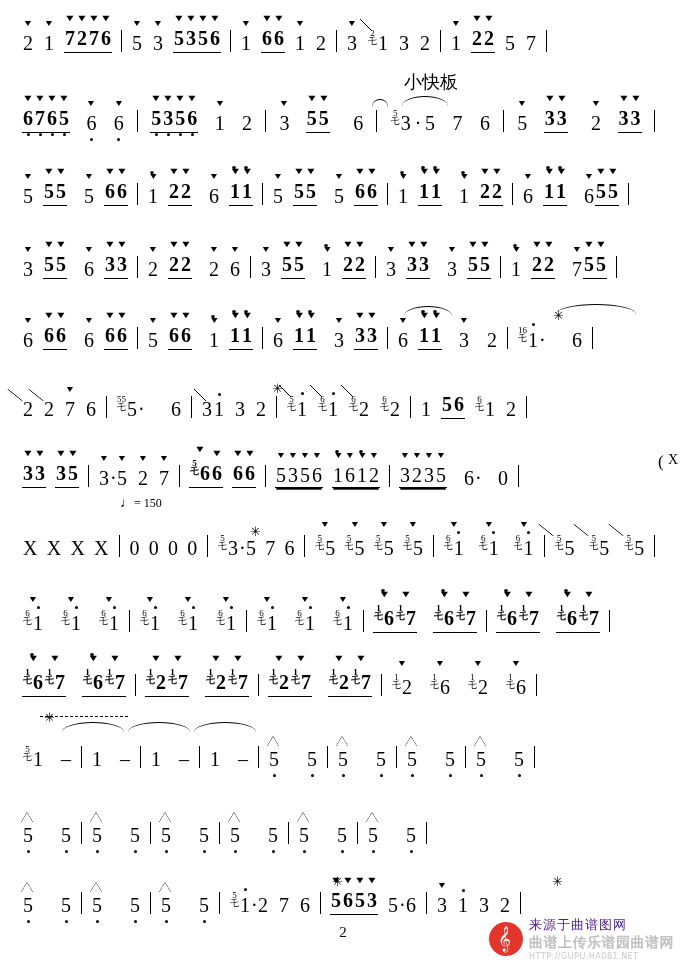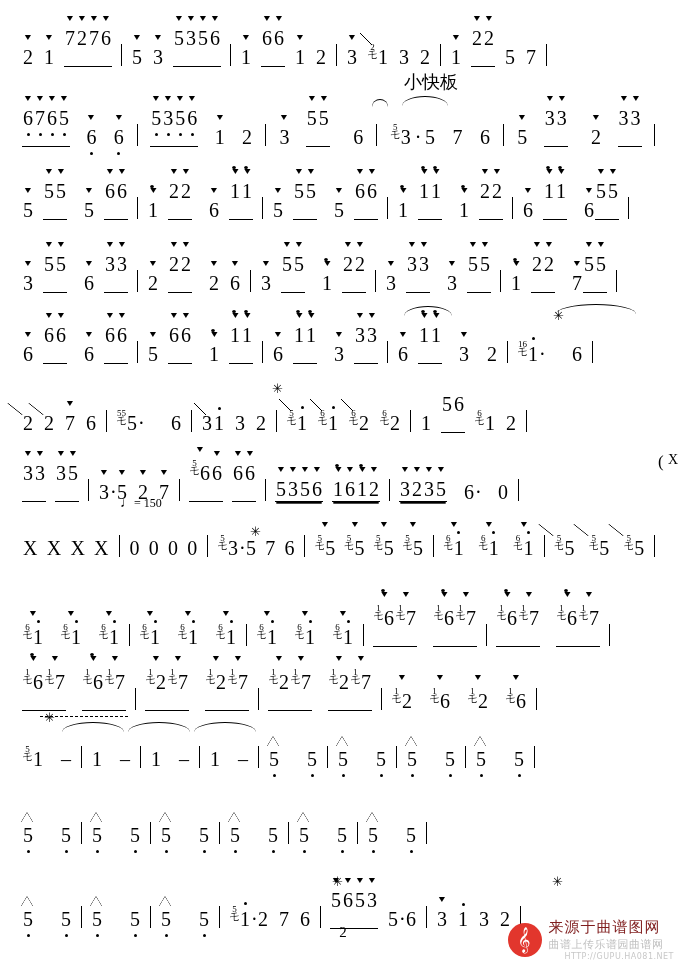--- a/index.html
+++ b/index.html
@@ -27,21 +27,21 @@
     margin:0 9px 1px 9px;
     vertical-align:bottom;
   }
   .sp{display:inline-block;width:9px;}
   .sp2{display:inline-block;width:16px;}
   .sp3{display:inline-block;width:26px;}
 
   
   .n{position:relative;display:inline-block;padding:0 1px;font-size:20px;}
   .grp{position:relative;display:inline-block;}
-  .grp.u1{border-bottom:1.3px solid #000;padding-bottom:18px;}
+  .grp.u1{border-bottom:1.3px solid #000;padding-bottom:4px;font-weight:bold;}
   .grp.u2{border-bottom:1.3px solid #000;padding-bottom:2px;box-shadow:0 3px 0 -1.3px #000;}
   .grp.u1::after,.grp.u2::after{content:"";}
 
   
   .dot-up{position:relative;}
   .dot-up::before{
     content:"";position:absolute;left:50%;top:-6px;margin-left:-1.5px;
     width:3px;height:3px;border-radius:50%;background:#000;
   }
   
@@ -98,23 +98,23 @@
   
   .pageno{position:absolute;left:0;right:0;bottom:26px;text-align:center;font-size:15px;}
 
   
   .wm{position:absolute;right:12px;bottom:6px;display:flex;align-items:center;gap:6px;}
   .wm .logo{width:34px;height:34px;position:relative;}
   .wm .logo .c{position:absolute;left:0;top:0;width:34px;height:34px;border-radius:50%;
      background:#e2362d;}
   .wm .logo .g{position:absolute;left:9px;top:5px;color:#fff;font-size:22px;line-height:24px;font-family:"DejaVu Sans",sans-serif;}
   .wm .txt{font-family:"DejaVu Sans",sans-serif;color:#b9b9b9;}
-  .wm .t1{font-size:15px;color:#7f1d1d;letter-spacing:1px;}
-  .wm .t2{font-size:11px;color:#c0c0c0;letter-spacing:0.5px;}
-  .wm .t3{font-size:8px;color:#c8c8c8;letter-spacing:0.5px;margin-left:16px;}
+  .wm .t1{font-size:13px;color:#4c1d95;letter-spacing:1px;}
+  .wm .t2{font-size:14px;color:#c0c0c0;letter-spacing:0.5px;font-weight:bold;}
+  .wm .t3{font-size:8px;color:#c8c8c8;letter-spacing:0.5px;}
 
   .tempo{position:absolute;font-size:12px;font-family:"Liberation Serif",serif;}
   .tempo .q{font-size:14px;}
 </style>
 </head>
 <body>
 
 <div class="sheet">
 
   <div class="row" style="top:28px;">

